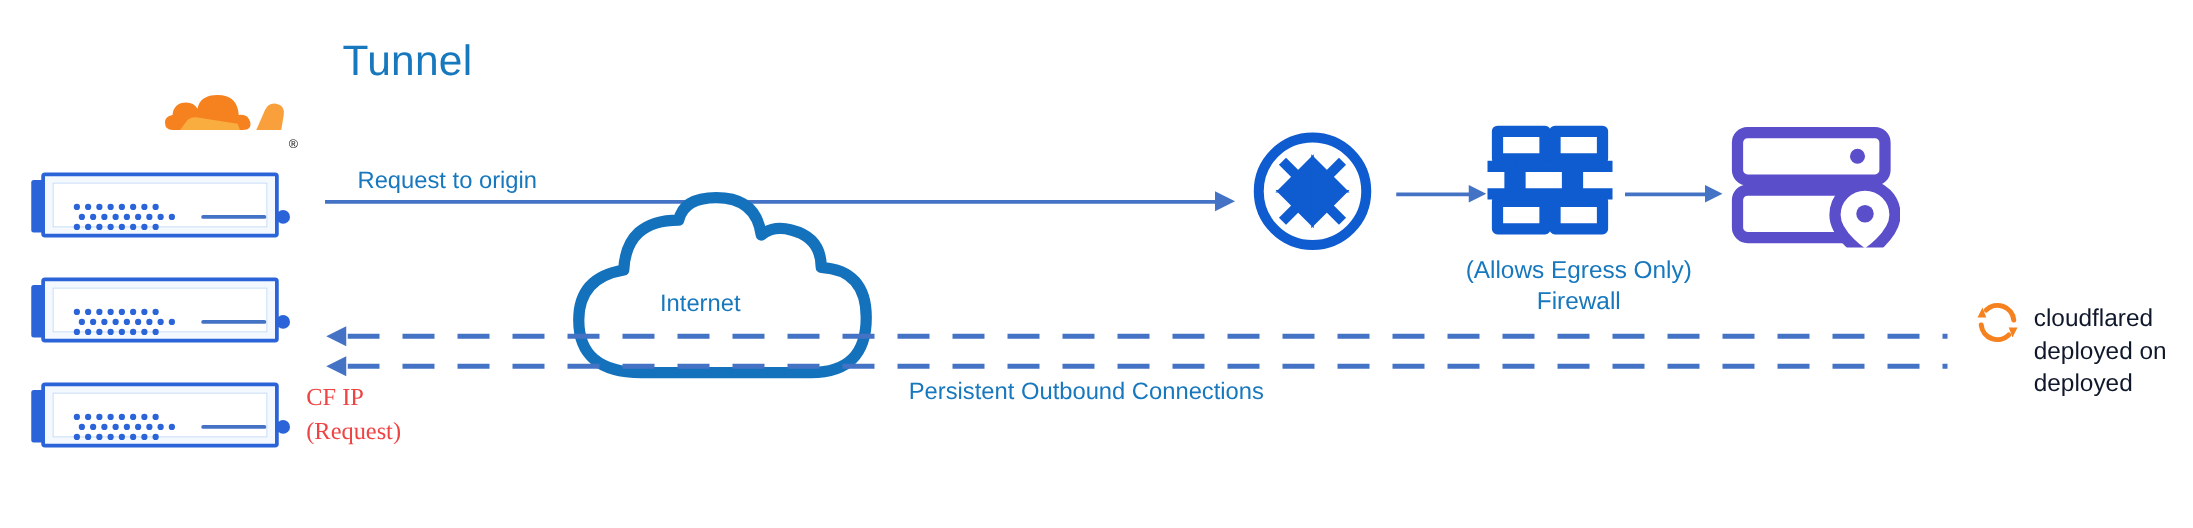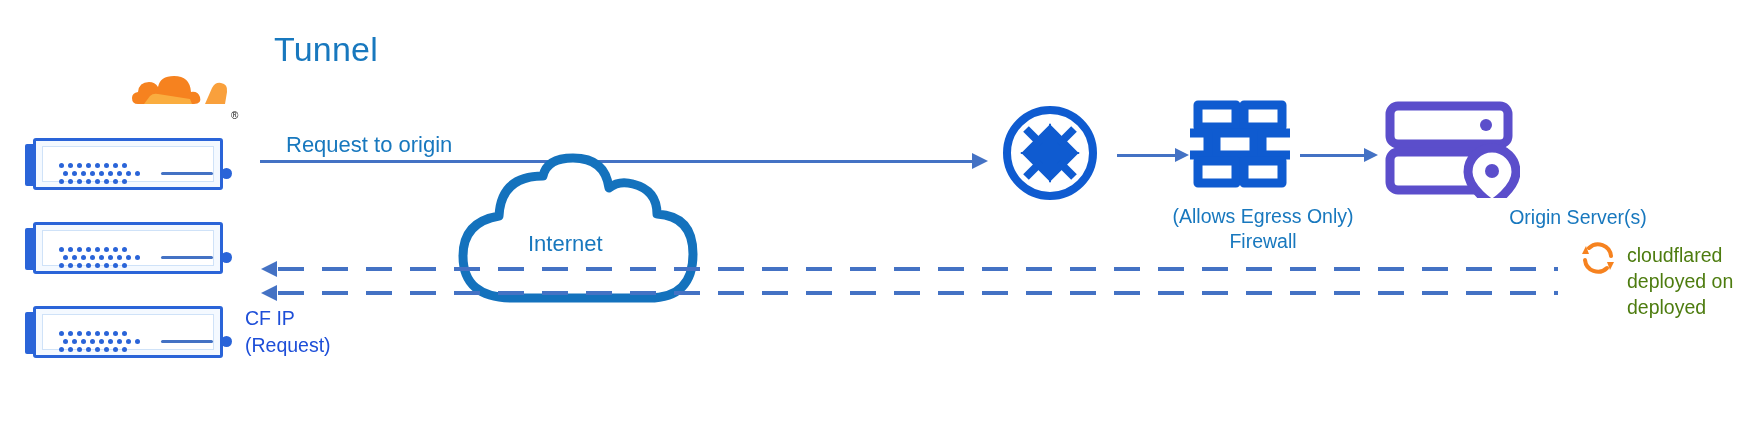--- a/index.html
+++ b/index.html
@@ -124,41 +124,42 @@
   
   .node-label {
     color: #1878be;
     font-size: 19.5px;
     line-height: 25px;
     text-align: center;
     white-space: nowrap;
   }
   .flow-label {
     color: #1878be;
-    font-size: 22px;
+    font-size: 19px;
     line-height: 25px;
     white-space: nowrap;
   }
   #cf-ip-label {
     left: 245px;
     top: 305px;
-    color: #1d4ed8;
+    color: #ef4444;
     font-size: 19.5px;
     line-height: 27px;
+    font-family: Liberation Serif, serif;
   }
   #request-label { left: 286px; top: 132px; }
   #internet-label { left: 528px; top: 231px; text-align: right; }
   #persistent-label { left: 727px; top: 301px; }
   #cpe-label { left: 930px; top: 210px; width: 280px; }
   #firewall-label { left: 1148px; top: 204px; width: 230px; }
   #origin-label { left: 1478px; top: 205px; width: 200px; }
   #cloudflared-label {
     left: 1627px;
     top: 242px;
-    color: #4d7c0f;
+    color: #0f172a;
     font-size: 19.5px;
     line-height: 26px;
   }
 
   
   #solid-line {
     left: 260px;
     top: 160px;
     width: 716px;
     height: 3px;
@@ -365,20 +366,21 @@
                Q104 18 130 18 Q162 18 166 48 Q176 40 190 44
                Q214 50 214 74 Q250 76 250 114 Q250 158 206 158 Z" fill="#ffffff" stroke="#1472bd" stroke-width="9" stroke-linejoin="round"></path>
     </svg>
   </div>
   <div class="abs flow-label" id="internet-label">Internet</div>
 
   <div class="abs dashed-line" id="dashed-line-1"></div>
   <div class="abs dashed-arrowhead" id="dashed-arrow-1"></div>
   <div class="abs dashed-line" id="dashed-line-2"></div>
   <div class="abs dashed-arrowhead" id="dashed-arrow-2"></div>
+  <div class="abs flow-label" id="persistent-label">Persistent Outbound Connections</div>
 
   <div class="abs" id="cf-ip-label">
     <div>CF IP</div>
     <div>(Request)</div>
   </div>
 
   <div class="abs" id="cpe-icon">
     <svg width="100" height="100" viewBox="0 0 100 100">
       <circle cx="50" cy="50" r="43" fill="none" stroke="#0f5bd0" stroke-width="8"></circle>
       <g stroke="#0f5bd0" stroke-width="8" stroke-linecap="butt" fill="#0f5bd0">
@@ -422,21 +424,20 @@
 
   <div class="abs" id="origin-icon">
     <svg width="140" height="100" viewBox="0 0 140 100">
       <rect x="10" y="8" width="118" height="38" rx="8" ry="8" fill="none" stroke="#5b4ecb" stroke-width="9"></rect>
       <circle cx="106" cy="27" r="6" fill="#5b4ecb"></circle>
       <path d="M98 54 H18 a8 8 0 0 0 -8 8 V84 a8 8 0 0 0 8 8 H98" fill="none" stroke="#5b4ecb" stroke-width="9" stroke-linecap="butt"></path>
       <path d="M112 50 a24 24 0 0 1 24 24 c0 17 -24 32 -24 32 s-24 -15 -24 -32 a24 24 0 0 1 24 -24 Z" fill="#ffffff" stroke="#5b4ecb" stroke-width="9" stroke-linejoin="round"></path>
       <circle cx="112" cy="73" r="7" fill="#5b4ecb"></circle>
     </svg>
   </div>
-  <div class="abs node-label" id="origin-label">Origin Server(s)</div>
 
   <div class="abs" id="cloudflared-icon">
     <svg width="40" height="40" viewBox="0 0 40 40">
       <g fill="none" stroke="#f6821f" stroke-width="4" stroke-linecap="round">
         <path d="M7 22 a13 13 0 0 0 22 8"></path>
         <path d="M33 18 a13 13 0 0 0 -22 -8"></path>
       </g>
       <polygon points="29,24 36,24 32,32" fill="#f6821f"></polygon>
       <polygon points="11,16 4,16 8,8" fill="#f6821f"></polygon>
     </svg>

